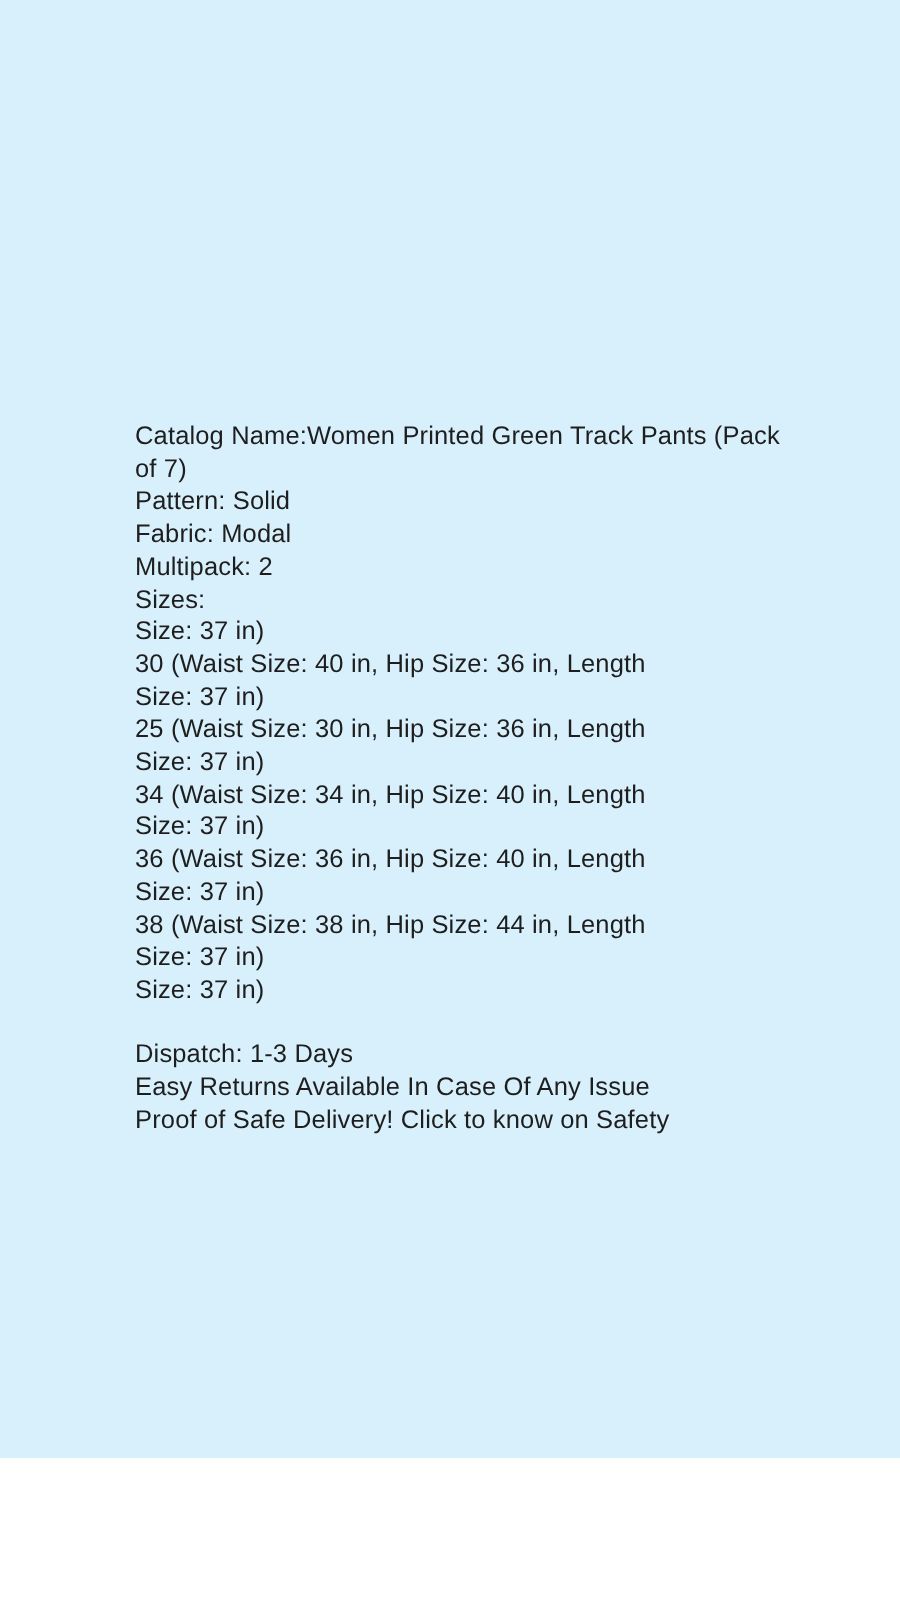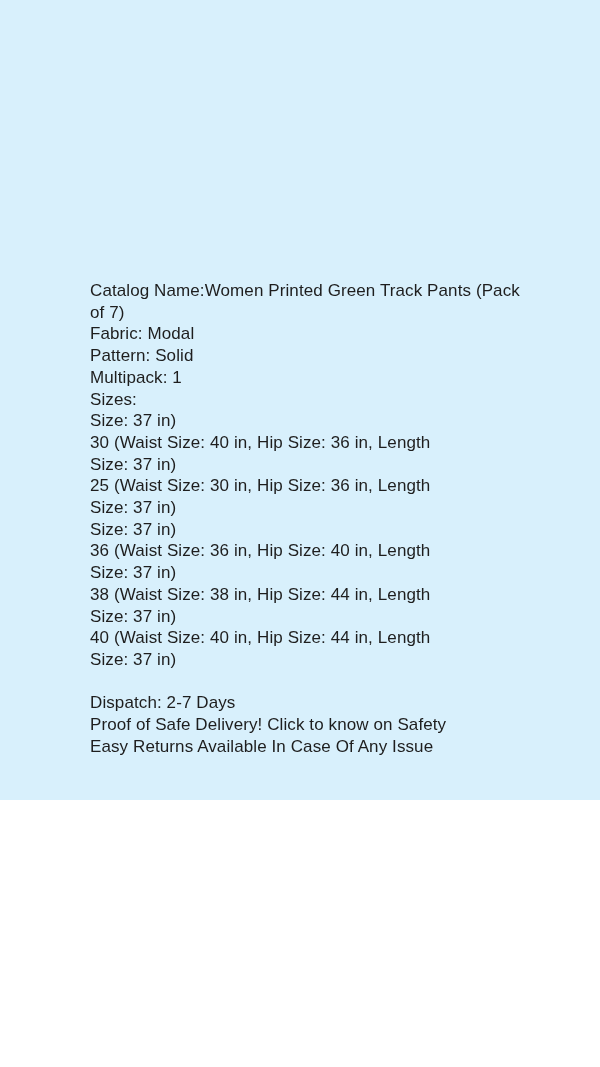--- a/index.html
+++ b/index.html
@@ -8,21 +8,21 @@
   }
   body {
     width: 600px;
     height: 1067px;
     overflow: hidden;
     font-family: "Liberation Sans", sans-serif;
   }
   .canvas {
     position: relative;
     width: 600px;
-    height: 800px;
+    height: 972px;
     background: #d8f0fc;
   }
   .text-block {
     position: absolute;
     left: 90px;
     top: 280px;
     font-size: 17px;
     line-height: 21.7px;
     color: #1e1e1e;
     letter-spacing: 0.1px;
@@ -32,34 +32,34 @@
     white-space: pre;
   }
 </style>
 </head>
 <body>
 
 <div class="canvas">
   <div class="text-block">
       <div class="text-line">Catalog Name:Women Printed Green Track Pants (Pack</div>
       <div class="text-line">of 7)</div>
+      <div class="text-line">Pattern: Solid</div>
       <div class="text-line">Fabric: Modal</div>
-      <div class="text-line">Pattern: Solid</div>
-      <div class="text-line">Multipack: 1</div>
+      <div class="text-line">Multipack: 2</div>
       <div class="text-line">Sizes:</div>
       <div class="text-line">Size: 37 in)</div>
       <div class="text-line">30 (Waist Size: 40 in, Hip Size: 36 in, Length</div>
       <div class="text-line">Size: 37 in)</div>
       <div class="text-line">25 (Waist Size: 30 in, Hip Size: 36 in, Length</div>
       <div class="text-line">Size: 37 in)</div>
+      <div class="text-line">34 (Waist Size: 34 in, Hip Size: 40 in, Length</div>
       <div class="text-line">Size: 37 in)</div>
       <div class="text-line">36 (Waist Size: 36 in, Hip Size: 40 in, Length</div>
       <div class="text-line">Size: 37 in)</div>
       <div class="text-line">38 (Waist Size: 38 in, Hip Size: 44 in, Length</div>
       <div class="text-line">Size: 37 in)</div>
-      <div class="text-line">40 (Waist Size: 40 in, Hip Size: 44 in, Length</div>
       <div class="text-line">Size: 37 in)</div>
       <div class="text-line"></div>
-      <div class="text-line">Dispatch: 2-7 Days</div>
+      <div class="text-line">Dispatch: 1-3 Days</div>
+      <div class="text-line">Easy Returns Available In Case Of Any Issue</div>
       <div class="text-line">Proof of Safe Delivery! Click to know on Safety</div>
-      <div class="text-line">Easy Returns Available In Case Of Any Issue</div>
     </div>
 </div>
 
 </body></html>

